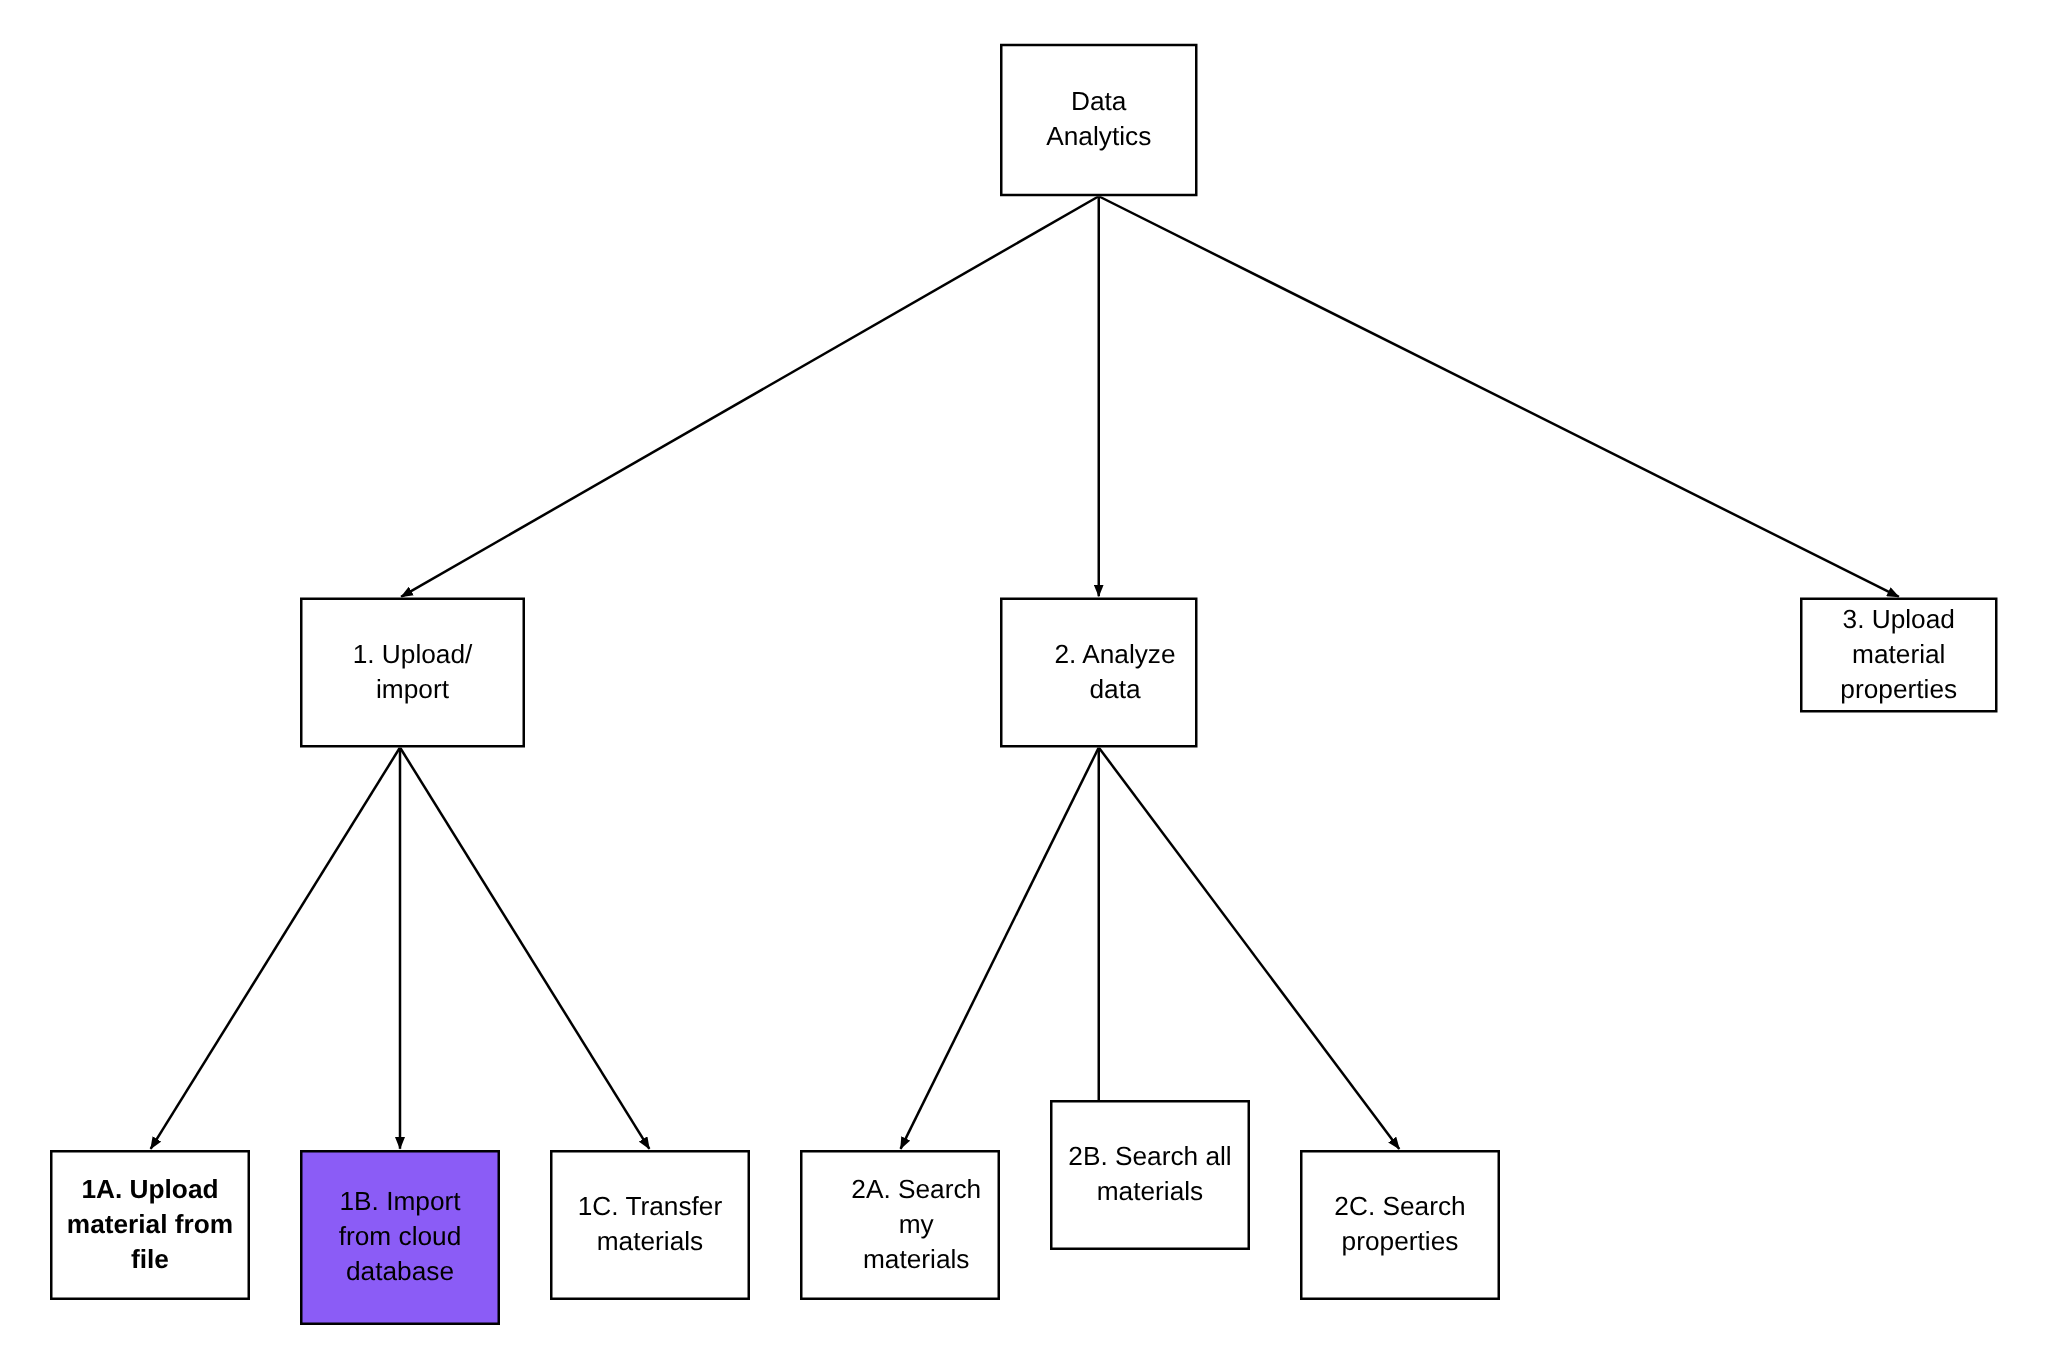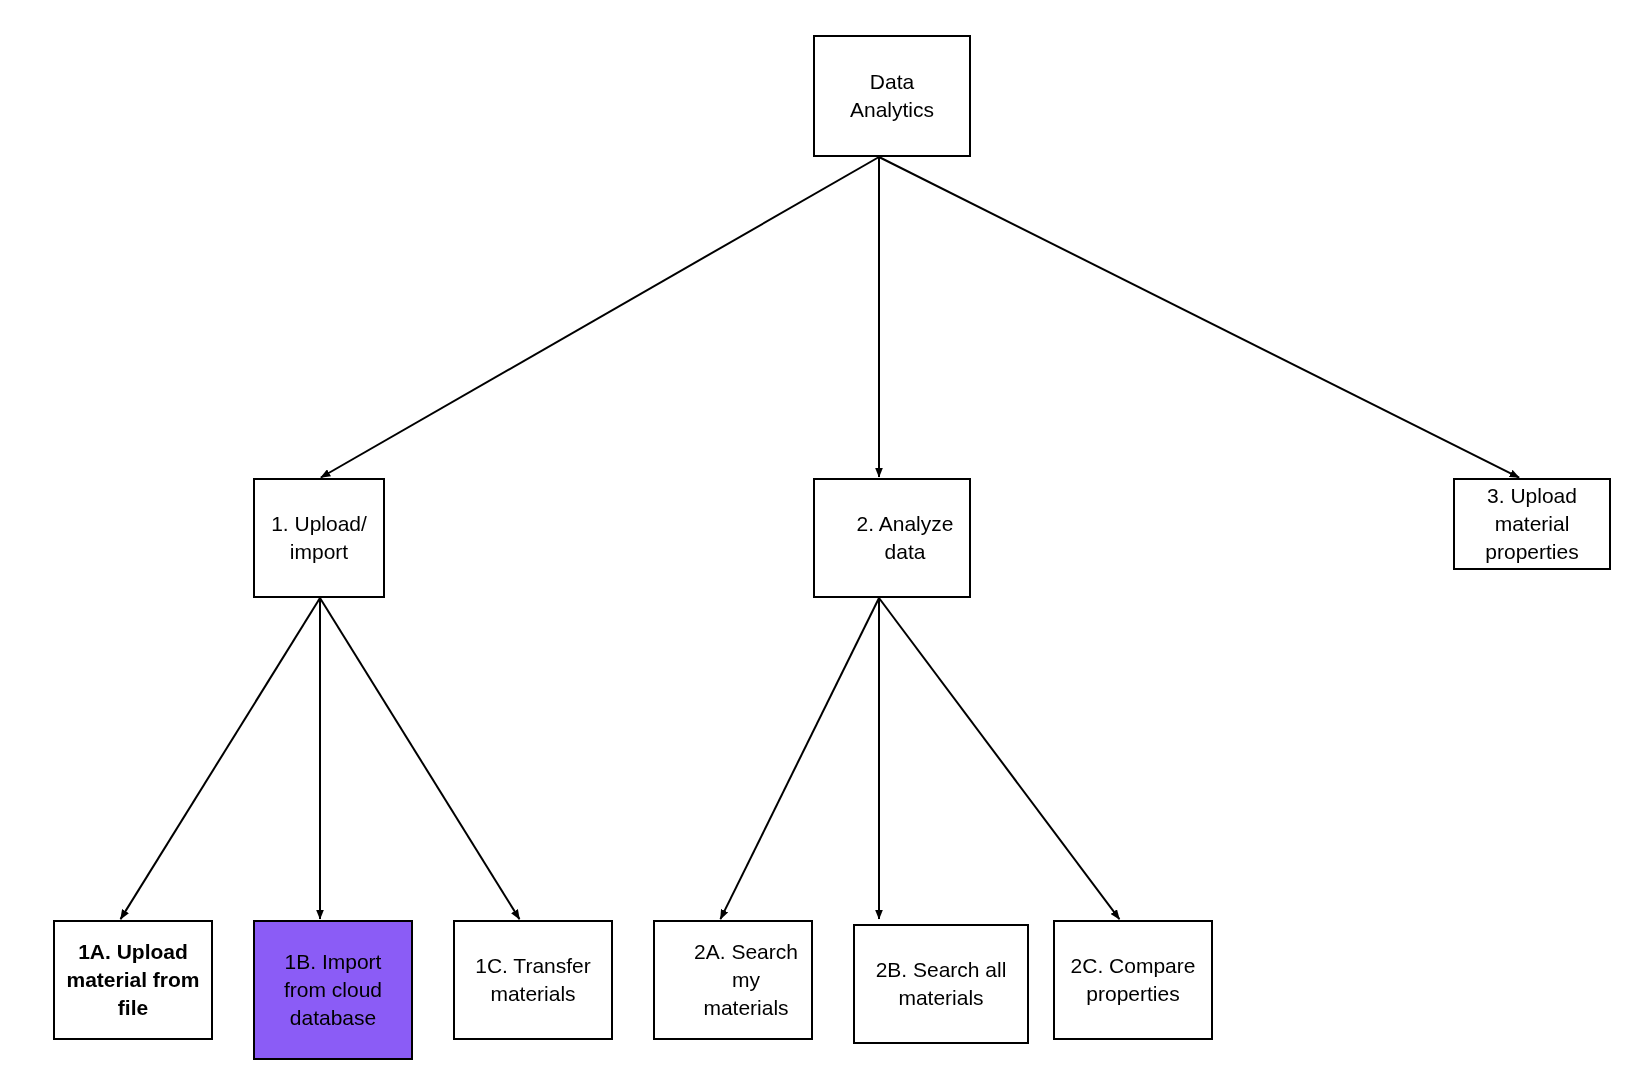--- a/index.html
+++ b/index.html
@@ -31,21 +31,20 @@
     color: #000000;
     display: flex;
     align-items: center;
     justify-content: center;
     text-align: center;
     font-family: "Liberation Sans", sans-serif;
     font-size: 21px;
     line-height: 28px;
     white-space: pre-line;
     padding: 2px 6px;
-    margin-left: 13px;
   }
   .node-label {
     display: block;
     white-space: pre-line;
   }
 </style>
 </head>
 <body>
 
 <div id="canvas" style="width: 1640px; height: 1080px; background: rgb(255, 255, 255);">
@@ -65,36 +64,36 @@
         <line x1="320" y1="598" x2="519.4723744829107" y2="919.1505229174861" stroke="#000000" stroke-width="2" marker-end="url(#arrowhead)"></line>
         <line x1="879" y1="598" x2="720.4427526743017" y2="919.1033562193387" stroke="#000000" stroke-width="2" marker-end="url(#arrowhead)"></line>
         <line x1="879" y1="598" x2="879" y2="919" stroke="#000000" stroke-width="2" marker-end="url(#arrowhead)"></line>
         <line x1="879" y1="598" x2="1119.400795920401" y2="919.1994036778801" stroke="#000000" stroke-width="2" marker-end="url(#arrowhead)"></line>
       </g>
   </svg>
 
   <div id="nodes">
       <div class="node" style="left: 800px; top: 35px; width: 158px; height: 122px; border-color: rgb(0, 0, 0); background: rgb(255, 255, 255); color: rgb(0, 0, 0);"><span class="node-label">Data
 Analytics</span></div>
-      <div class="node" style="left: 240px; top: 478px; width: 132px; height: 120px; border-color: rgb(0, 0, 0); background: rgb(255, 255, 255); color: rgb(0, 0, 0);"><span class="node-label">1. Upload/
+      <div class="node" style="left: 240px; top: 478px; width: 180px; height: 120px; border-color: rgb(0, 0, 0); background: rgb(255, 255, 255); color: rgb(0, 0, 0);"><span class="node-label">1. Upload/
 import</span></div>
       <div class="node" style="left: 800px; top: 478px; width: 158px; height: 120px; border-color: rgb(0, 0, 0); background: rgb(255, 255, 255); color: rgb(0, 0, 0); padding-left: 32px;"><span class="node-label">2. Analyze
 data</span></div>
       <div class="node" style="left: 1440px; top: 478px; width: 158px; height: 92px; border-color: rgb(0, 0, 0); background: rgb(255, 255, 255); color: rgb(0, 0, 0);"><span class="node-label">3. Upload
 material
 properties</span></div>
       <div class="node" style="left: 40px; top: 920px; width: 160px; height: 120px; border-color: rgb(0, 0, 0); background: rgb(255, 255, 255); color: rgb(0, 0, 0); font-weight: bold;"><span class="node-label">1A. Upload
 material from
 file</span></div>
       <div class="node" style="left: 240px; top: 920px; width: 160px; height: 140px; border-color: rgb(0, 0, 0); background: #8b5cf6; color: rgb(0, 0, 0);"><span class="node-label">1B. Import
 from cloud
 database</span></div>
       <div class="node" style="left: 440px; top: 920px; width: 160px; height: 120px; border-color: rgb(0, 0, 0); background: rgb(255, 255, 255); color: rgb(0, 0, 0);"><span class="node-label">1C. Transfer
 materials</span></div>
       <div class="node" style="left: 640px; top: 920px; width: 160px; height: 120px; border-color: rgb(0, 0, 0); background: rgb(255, 255, 255); color: rgb(0, 0, 0); padding-left: 32px;"><span class="node-label">2A. Search my
 materials</span></div>
-      <div class="node" style="left: 840px; top: 924px; width: 176px; height: 120px; border-color: rgb(0, 0, 0); background: rgb(255, 255, 255); color: rgb(0, 0, 0);"><span class="node-label">2B. Search all
+      <div class="node" style="left: 840px; top: 880px; width: 160px; height: 120px; border-color: rgb(0, 0, 0); background: rgb(255, 255, 255); color: rgb(0, 0, 0);"><span class="node-label">2B. Search all
 materials</span></div>
-      <div class="node" style="left: 1040px; top: 920px; width: 160px; height: 120px; border-color: rgb(0, 0, 0); background: rgb(255, 255, 255); color: rgb(0, 0, 0);"><span class="node-label">2C. Compare
+      <div class="node" style="left: 1040px; top: 920px; width: 160px; height: 120px; border-color: rgb(0, 0, 0); background: rgb(255, 255, 255); color: rgb(0, 0, 0);"><span class="node-label">2C. Search
 properties</span></div>
     </div>
 
 </div>
 
 </body></html>

